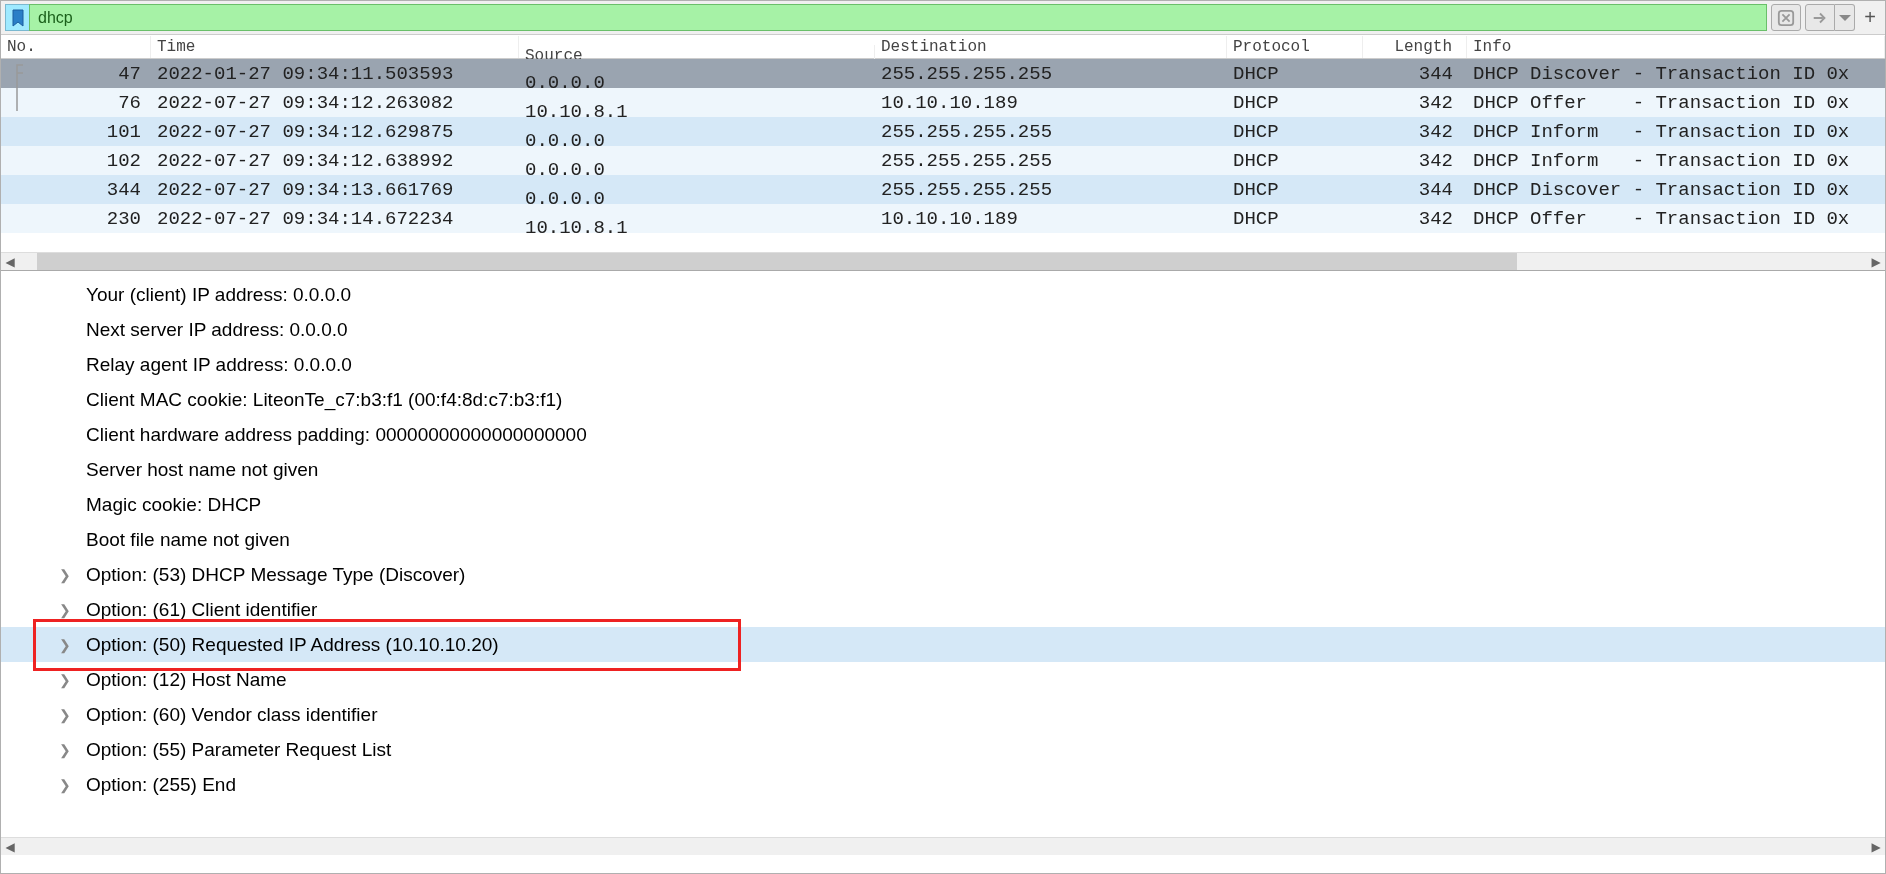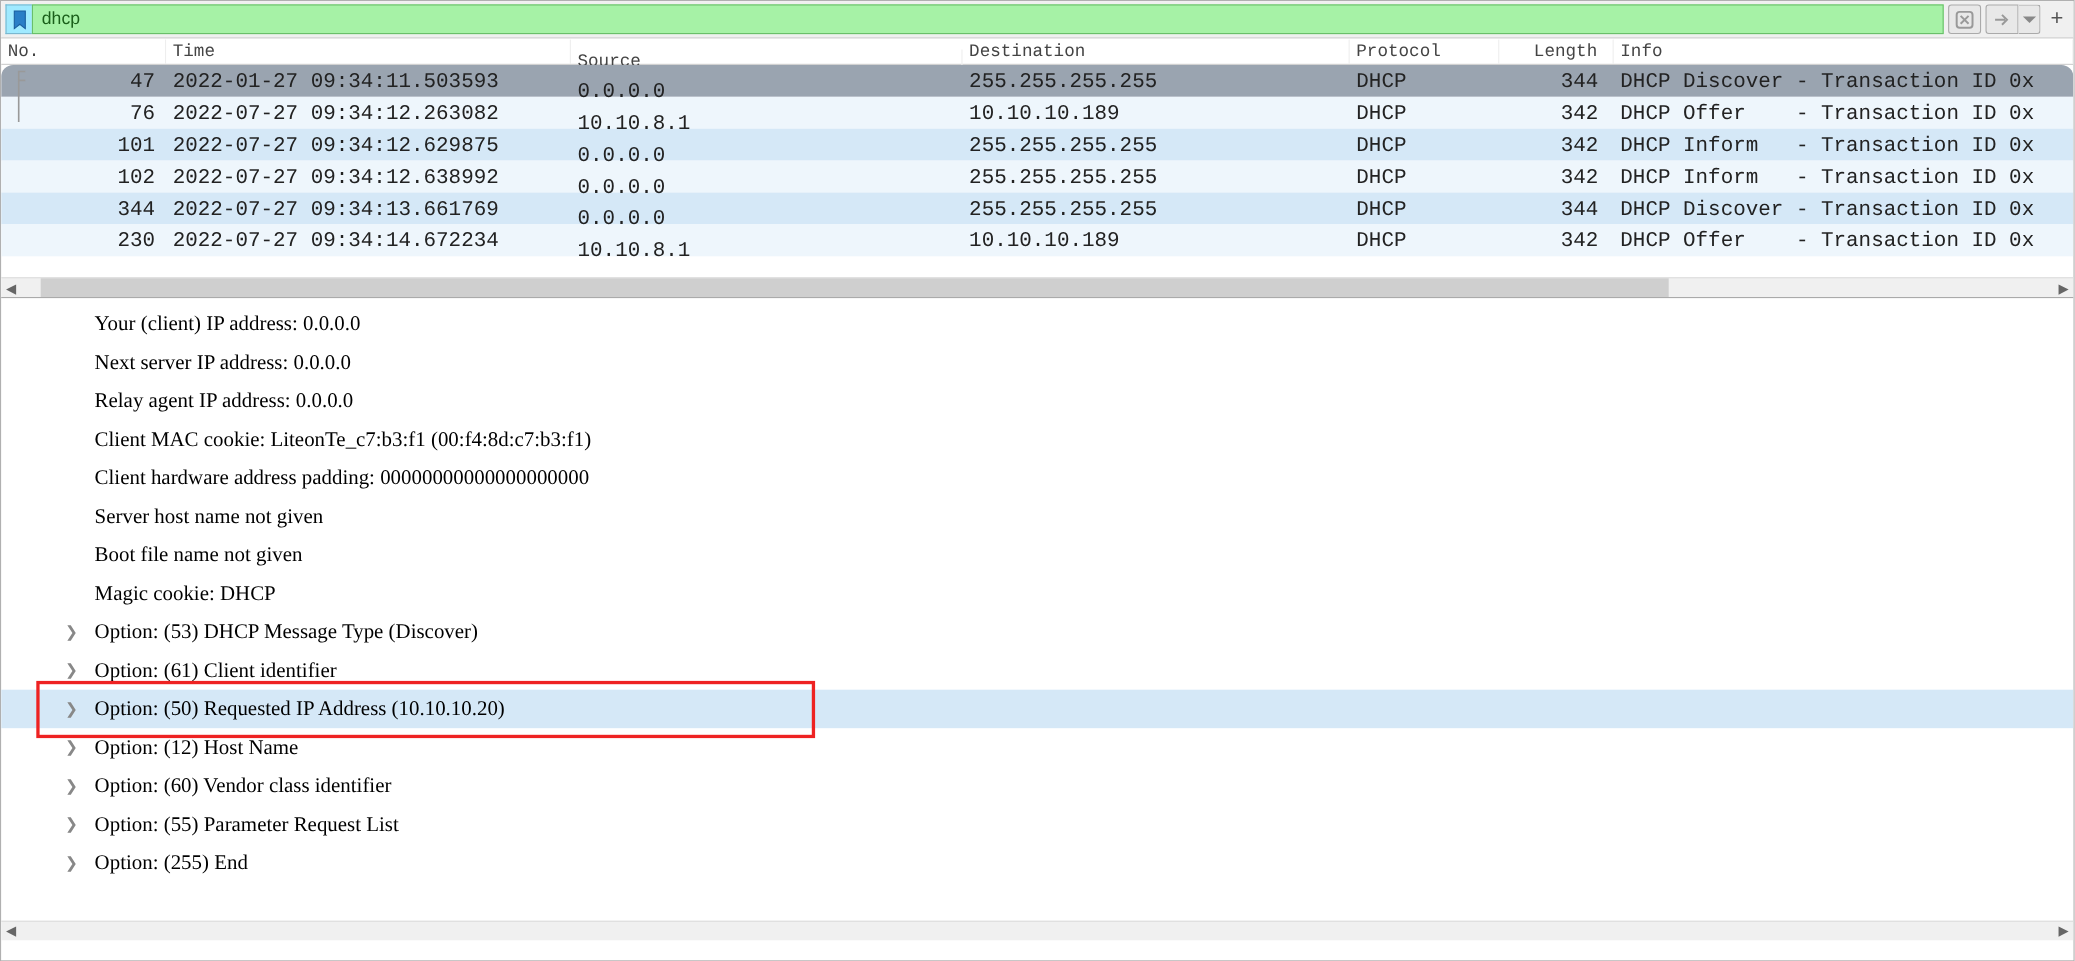--- a/index.html
+++ b/index.html
@@ -117,21 +117,21 @@
   border-top: 1px solid #ddd;
   display:flex;
   flex-shrink:0;
 }
 .hscroll .track { flex:1; position:relative; }
 .hscroll .thumb { position:absolute; left:18px; width:1480px; top:0; bottom:0; background:#cfcfcf; border-radius:0;}
 .hscroll .arrow { width:18px; display:flex; align-items:center; justify-content:center; color:#666; font-size:12px;}
 
 
 .detail-pane {
-  font-family: Liberation Serif, serif;
+  font-family: Liberation Sans, sans-serif;
   font-size: 19px;
   padding: 6px 0 0 0;
   overflow: hidden;
   height: calc(100% - 34px - 236px - 18px);
   display:flex;
   flex-direction:column;
 }
 .detail-body { flex:1; overflow:hidden; }
 .tree-line {
   display: flex;
@@ -205,21 +205,21 @@
 <div class="packet-pane">
   <div class="pkt-header">
     <div class="col-no" style="text-align:left">No.</div>
     <div class="col-time">Time</div>
     <div class="col-src">Source</div>
     <div class="col-dst">Destination</div>
     <div class="col-proto">Protocol</div>
     <div class="col-len" style="text-align:right">Length</div>
     <div class="col-info">Info</div>
   </div>
-  <div class="pkt-body" id="pkt-body" style="position:relative;border-radius:11px;">
+  <div class="pkt-body" id="pkt-body" style="position:relative;">
     <div class="bracket-icon">
       <svg width="14" height="58" viewBox="0 0 14 58">
           <path d="M12 6 h-6 v46 M6 14 h6"></path>
         </svg>
     </div>
   <div class="pkt-row selected"><div class="col-no">47</div><div class="col-time">2022-01-27 09:34:11.503593</div><div class="col-src">0.0.0.0</div><div class="col-dst">255.255.255.255</div><div class="col-proto">DHCP</div><div class="col-len">344</div><div class="col-info">DHCP Discover - Transaction ID 0x</div></div>
       <div class="pkt-row light"><div class="col-no">76</div><div class="col-time">2022-07-27 09:34:12.263082</div><div class="col-src">10.10.8.1</div><div class="col-dst">10.10.10.189</div><div class="col-proto">DHCP</div><div class="col-len">342</div><div class="col-info">DHCP Offer    - Transaction ID 0x</div></div>
       <div class="pkt-row alt"><div class="col-no">101</div><div class="col-time">2022-07-27 09:34:12.629875</div><div class="col-src">0.0.0.0</div><div class="col-dst">255.255.255.255</div><div class="col-proto">DHCP</div><div class="col-len">342</div><div class="col-info">DHCP Inform   - Transaction ID 0x</div></div>
       <div class="pkt-row light"><div class="col-no">102</div><div class="col-time">2022-07-27 09:34:12.638992</div><div class="col-src">0.0.0.0</div><div class="col-dst">255.255.255.255</div><div class="col-proto">DHCP</div><div class="col-len">342</div><div class="col-info">DHCP Inform   - Transaction ID 0x</div></div>
       <div class="pkt-row alt"><div class="col-no">344</div><div class="col-time">2022-07-27 09:34:13.661769</div><div class="col-src">0.0.0.0</div><div class="col-dst">255.255.255.255</div><div class="col-proto">DHCP</div><div class="col-len">344</div><div class="col-info">DHCP Discover - Transaction ID 0x</div></div>
@@ -248,24 +248,24 @@
     <div class="tree-line indent">
         <span>Client MAC cookie: LiteonTe_c7:b3:f1 (00:f4:8d:c7:b3:f1)</span>
       </div>
     <div class="tree-line indent">
         <span>Client hardware address padding: 00000000000000000000</span>
       </div>
     <div class="tree-line indent">
         <span>Server host name not given</span>
       </div>
     <div class="tree-line indent">
+        <span>Magic cookie: DHCP</span>
+      </div>
+    <div class="tree-line indent">
         <span>Boot file name not given</span>
-      </div>
-    <div class="tree-line indent">
-        <span>Magic cookie: DHCP</span>
       </div>
     <div class="tree-line indent">
         <span class="exp">❯</span>
         <span>Option: (53) DHCP Message Type (Discover)</span>
       </div>
     <div class="tree-line indent">
         <span class="exp">❯</span>
         <span>Option: (61) Client identifier</span>
       </div>
     <div class="tree-line indent sel" style="position:relative;">

